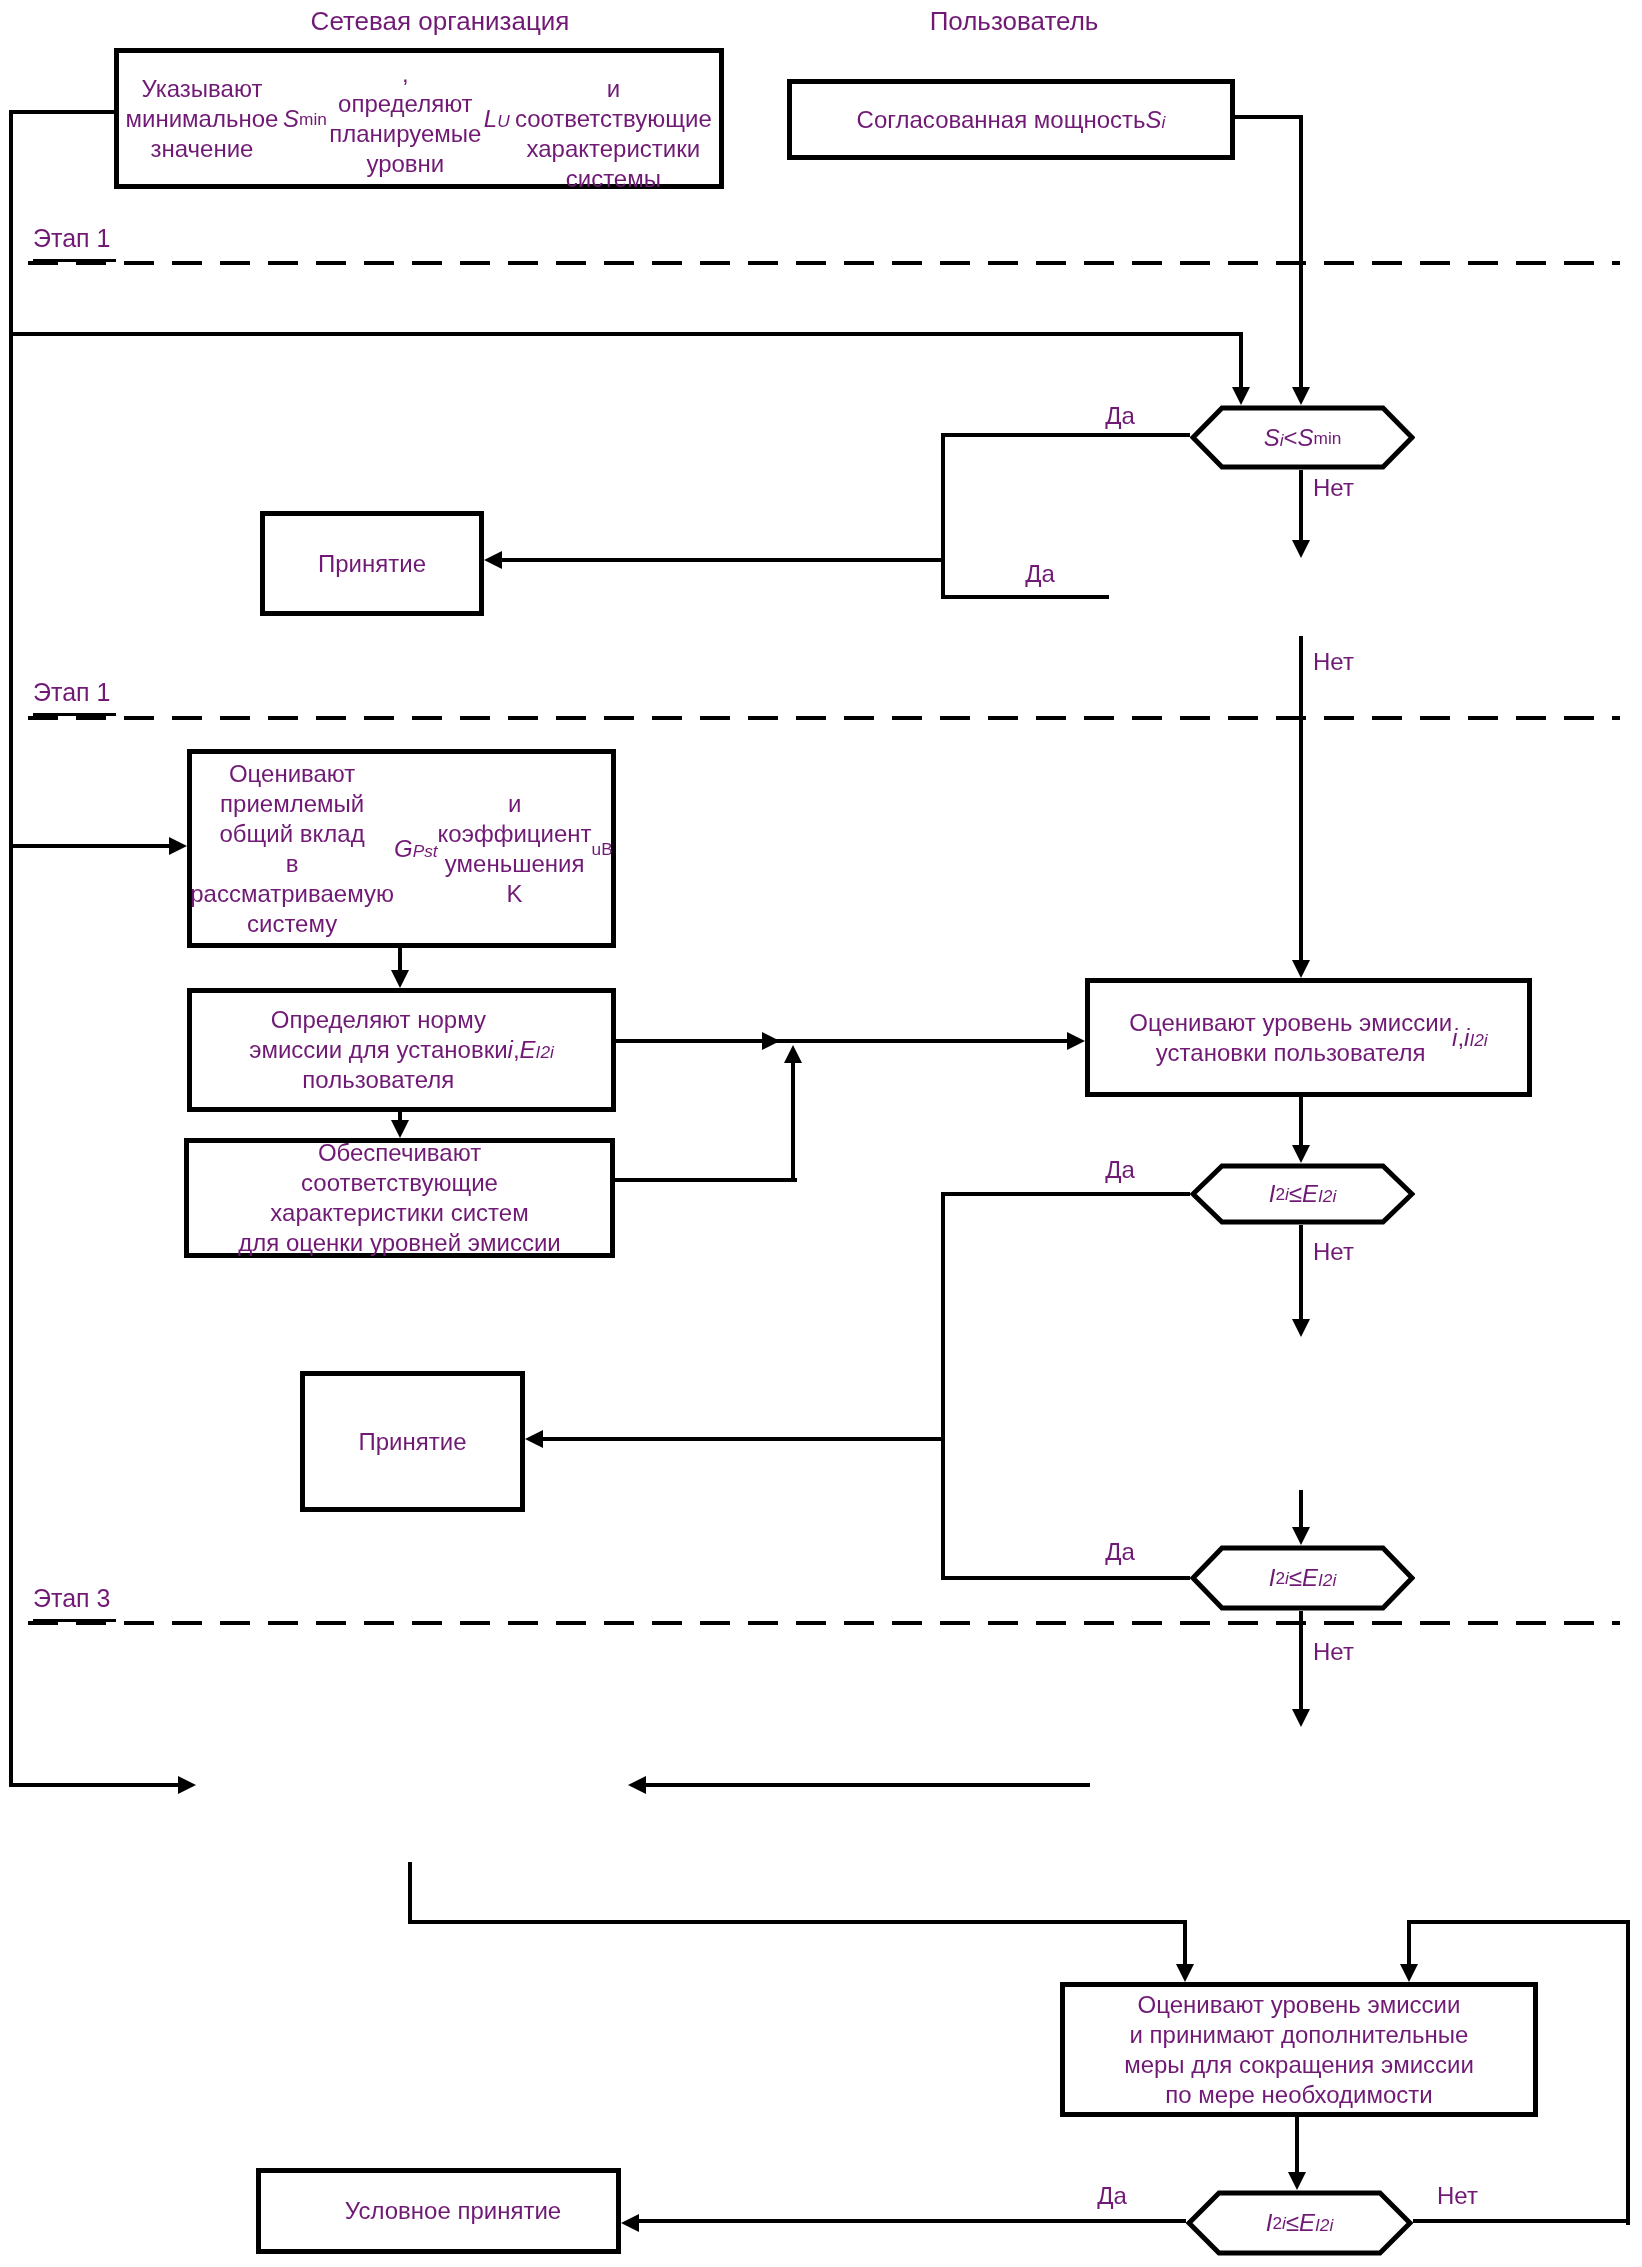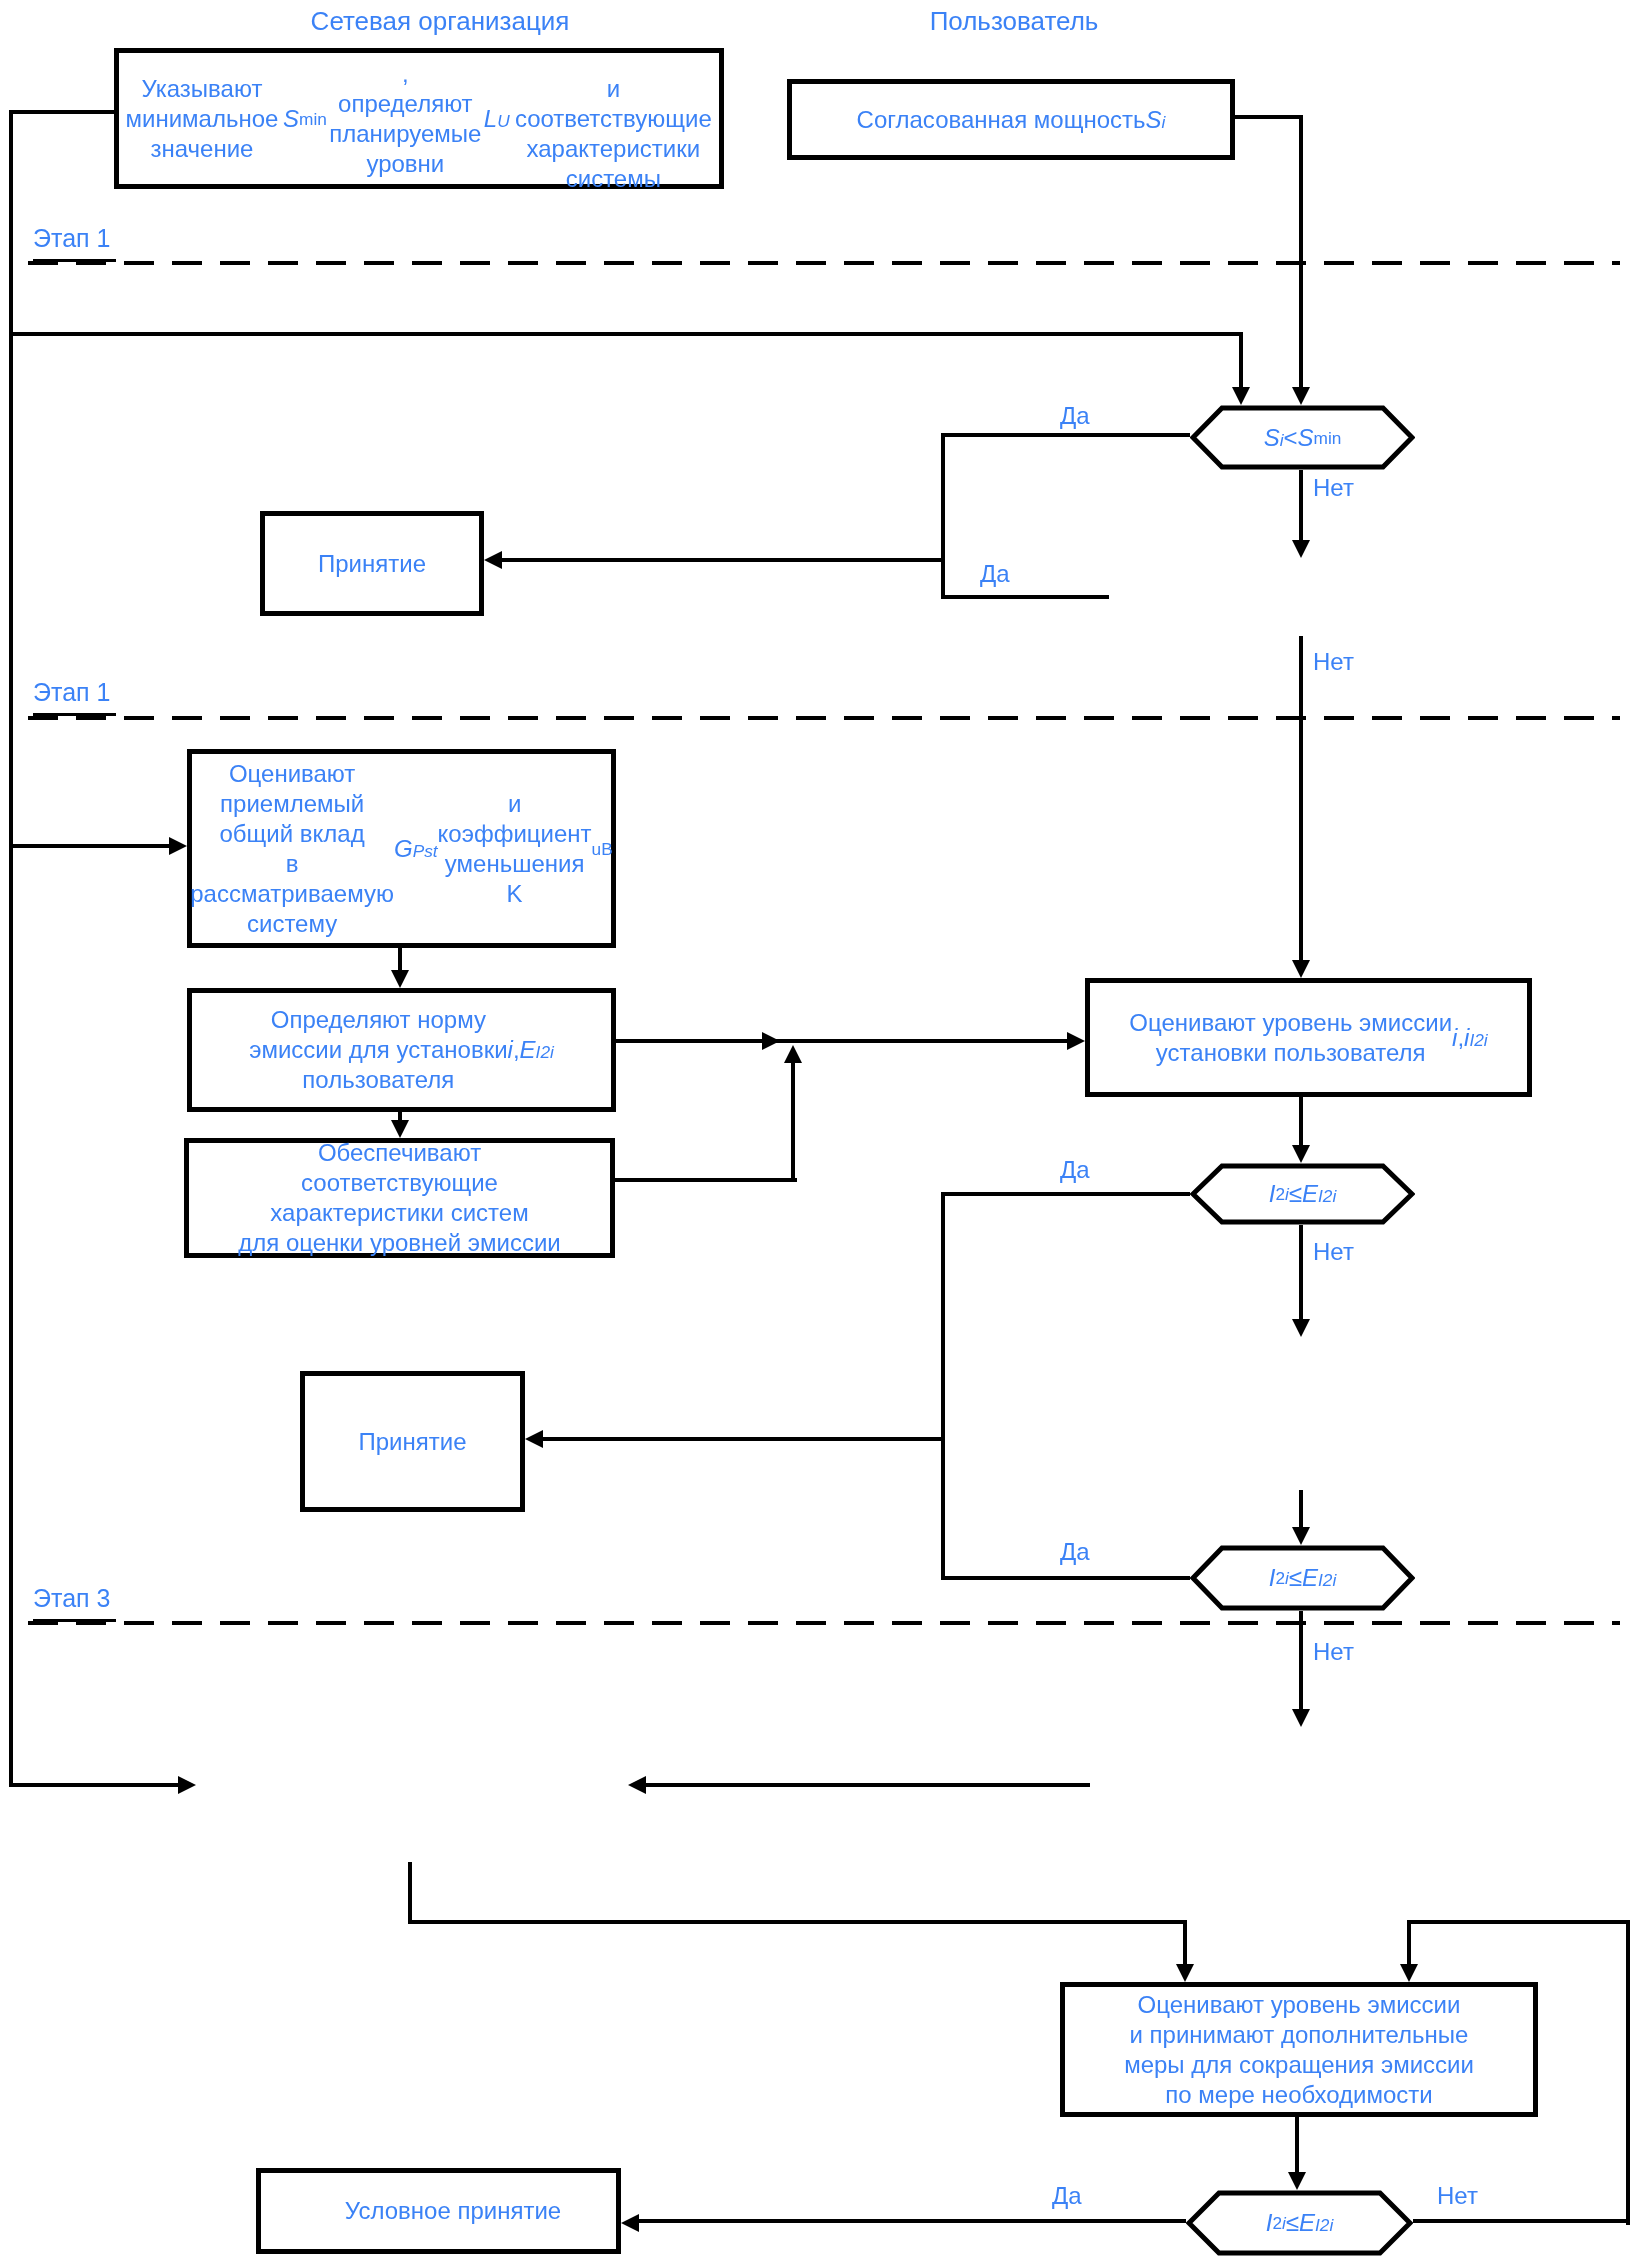--- a/index.html
+++ b/index.html
@@ -1,37 +1,37 @@
 <!DOCTYPE html>
 <html><head>
 <meta charset="utf-8">
 <style>
   html,body{margin:0;padding:0;background:#fff;}
   *{box-sizing:border-box;}
   .canvas{position:relative;width:1642px;height:2267px;background:#ffffff;
-          font-family:"Liberation Sans",sans-serif;color:#3b82f6;overflow:hidden;}
+          font-family:"Liberation Sans",sans-serif;color:#701a75;overflow:hidden;}
   .hdr{position:absolute;font-size:26px;text-align:center;}
   .stage{position:absolute;font-size:25px;border-bottom:3px solid #000;padding:0 6px 6px 0;}
   .dash{position:absolute;height:4px;
         background:repeating-linear-gradient(90deg,#000 0,#000 30px,transparent 30px,transparent 48px);}
   .box{position:absolute;border:5px solid #000;background:#fff;display:flex;
        align-items:center;justify-content:center;text-align:center;
        font-size:24px;line-height:30px;padding:2px;}
   .hex{position:absolute;}
   .hex svg{position:absolute;left:0;top:0;}
   .hexlbl{position:absolute;left:0;top:0;right:0;bottom:0;display:flex;
           align-items:center;justify-content:center;font-size:24px;}
   .ln{position:absolute;background:#000;}
   .ah{position:absolute;width:0;height:0;}
   .ah-d{border-left:9px solid transparent;border-right:9px solid transparent;border-top:18px solid #000;}
   .ah-u{border-left:9px solid transparent;border-right:9px solid transparent;border-bottom:18px solid #000;}
   .ah-l{border-top:9px solid transparent;border-bottom:9px solid transparent;border-right:18px solid #000;}
   .ah-r{border-top:9px solid transparent;border-bottom:9px solid transparent;border-left:18px solid #000;}
   .lbl{position:absolute;font-size:24px;text-align:right;}
-  .lbl.r{text-align:left;}
+  .lbl.r{text-align:center;}
   sub{font-size:72%;vertical-align:-26%;line-height:0;}
 </style>
 </head>
 <body>
 
 <div class="canvas">
 
   <div class="hdr" style="left:270px;top:6px;width:340px;">Сетевая организация</div>
   <div class="hdr" style="left:864px;top:6px;width:300px;">Пользователь</div>
 

